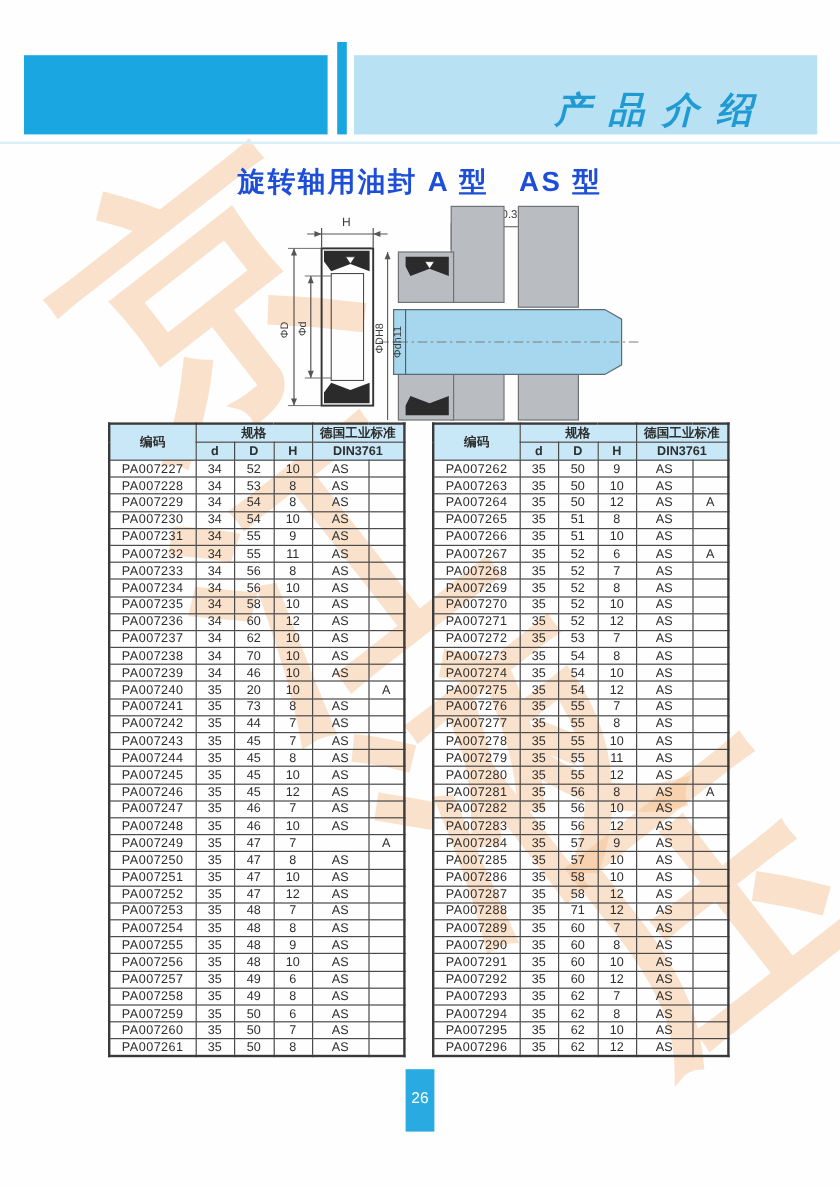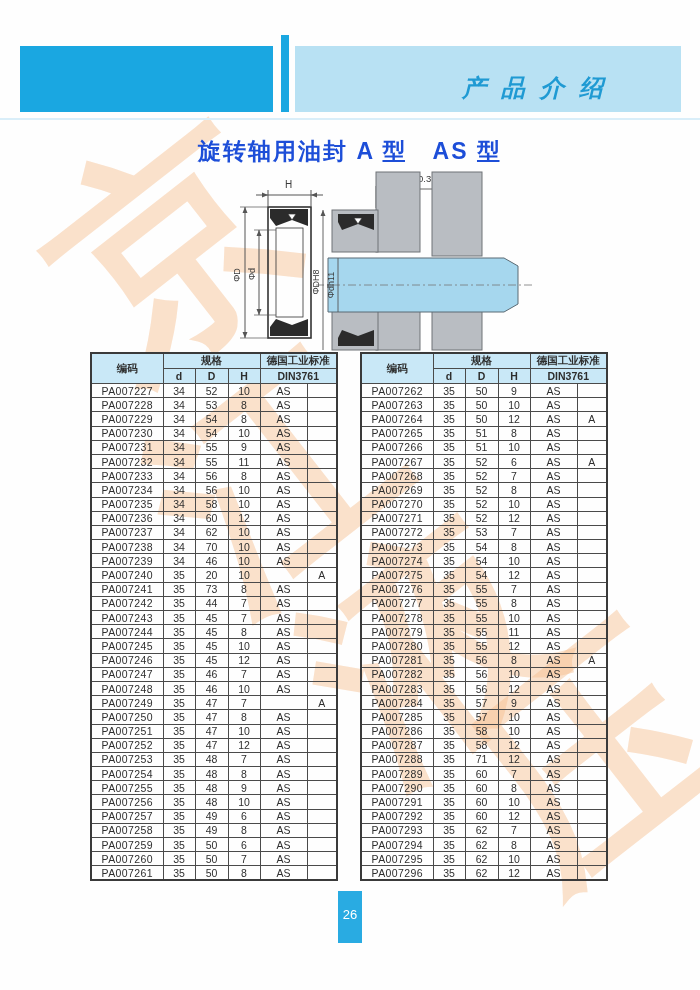--- a/index.html
+++ b/index.html
@@ -34,21 +34,21 @@
     background:#b8e1f3; z-index:2;
   }
   .company {
     position:absolute; left:68px; top:74px; width:330px; z-index:3;
     font-family:"DejaVu Serif", serif; font-style:italic; font-weight:bold;
     font-size:24px; letter-spacing:1.5px; white-space:nowrap; color:#1c2b66;
   }
   .section-title {
     position:absolute; left:462px; top:72px; z-index:3;
     font-family:"DejaVu Serif", serif; font-style:italic; font-weight:bold;
-    font-size:24px; letter-spacing:15px; color:#1f9ad3; white-space:nowrap;
+    font-size:30px; letter-spacing:15px; color:#1f9ad3; white-space:nowrap;
   }
   .header-rule {
     position:absolute; left:0; top:118px; width:700px; height:2px;
     background:#d9eef9; z-index:2;
   }
 
   
   .page-title {
     position:absolute; left:0; right:0; top:136px; z-index:3;
     text-align:center; font-weight:bold; font-size:23px; color:#1d4ed8;

